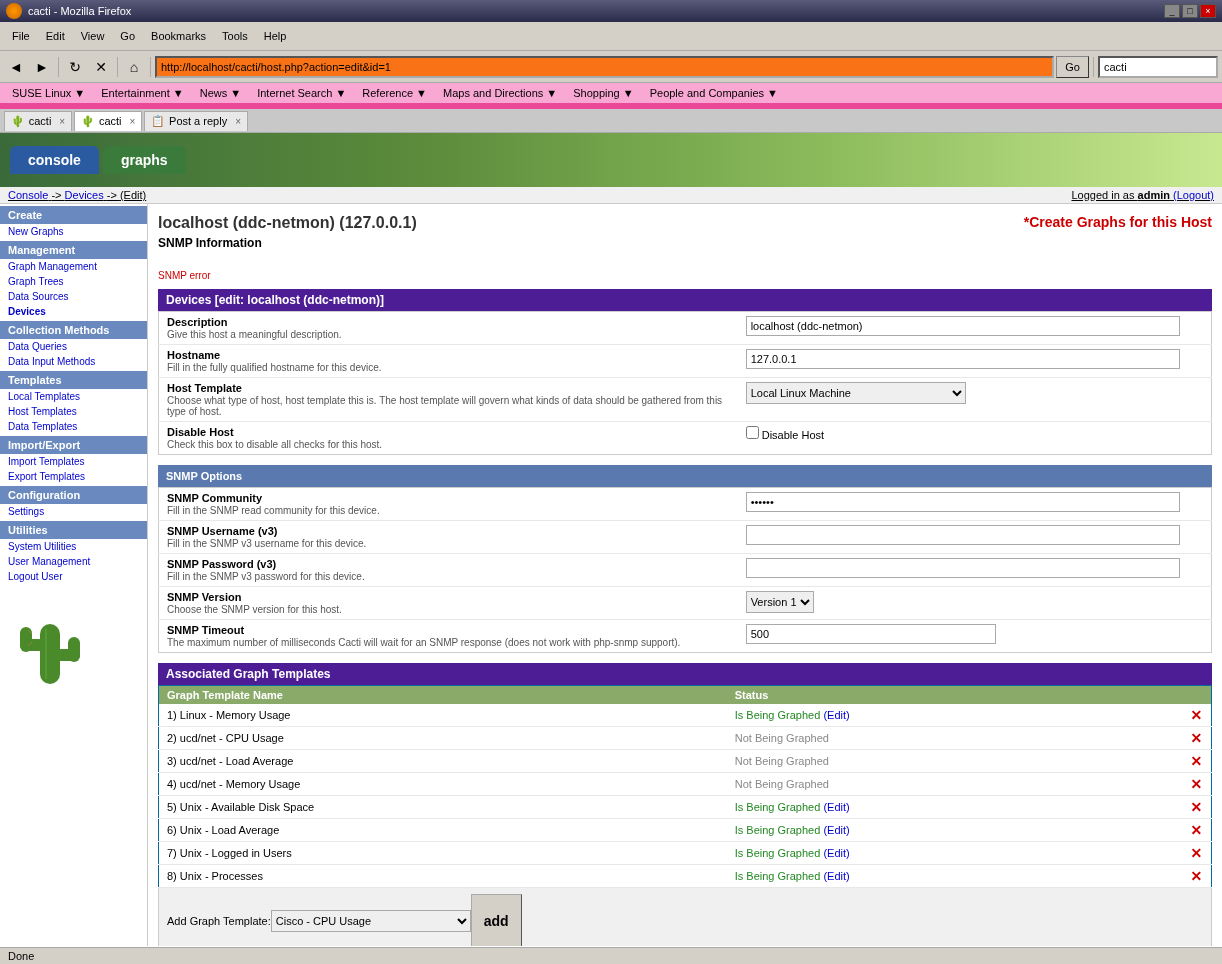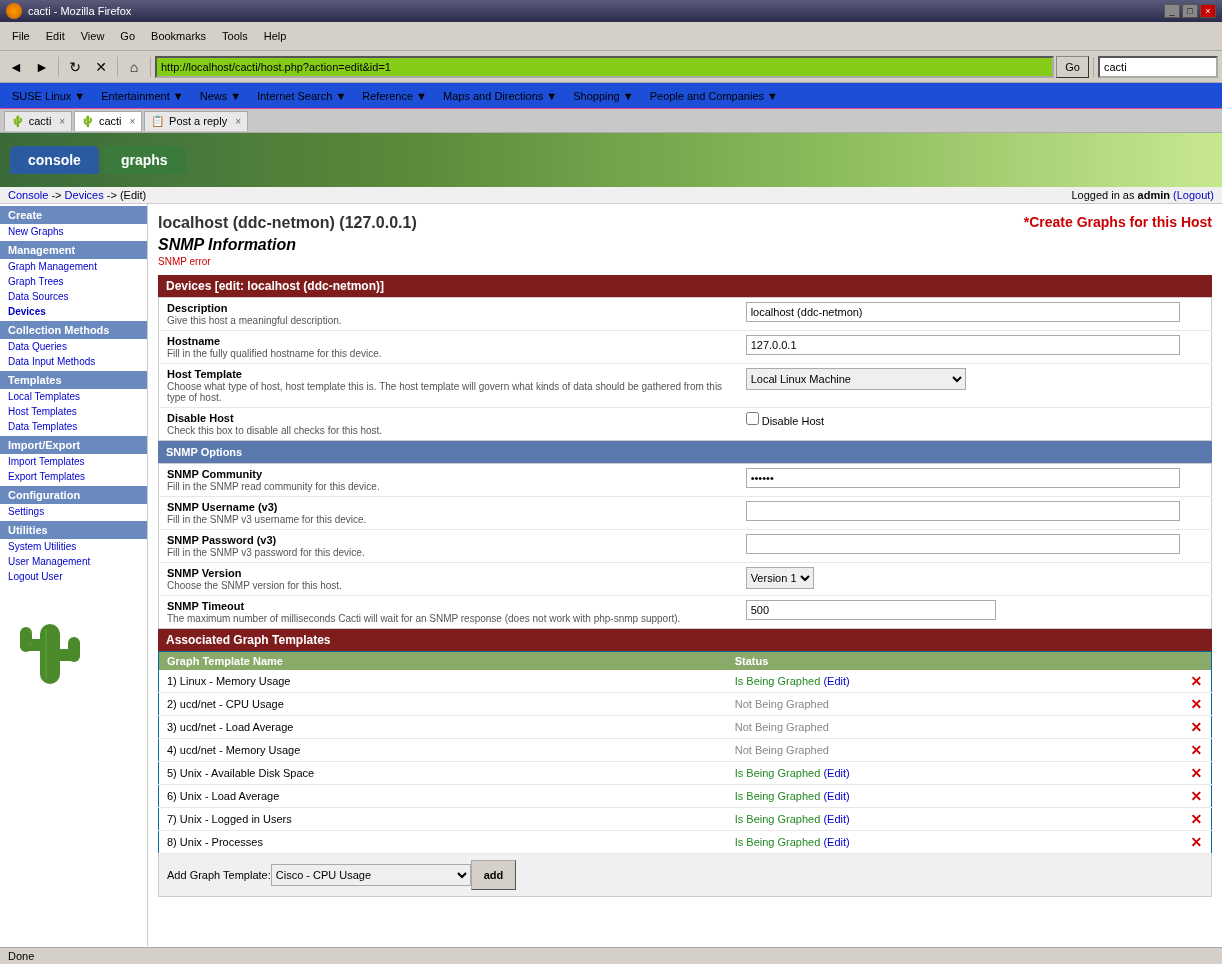--- a/index.html
+++ b/index.html
@@ -51,22 +51,22 @@
       background: #fff; padding: 0 4px; font-size: 11px;
     }
     .go-btn {
       padding: 2px 8px; background: #d4d0c8; border: 1px outset #888;
       font-size: 11px; cursor: pointer; height: 22px;
     }
     .search-box { height: 22px; border: 2px inset #aaa; width: 120px; font-size: 11px; padding: 0 4px; }
 
     
     .nav-bar {
-      background: #1d4ed8;
-      border-bottom: 1px solid #ec4899;
+      background: #f9a8d4;
+      border-bottom: 6px solid #ec4899;
       display: flex;
       align-items: center;
       height: 26px;
       padding: 0 4px;
       flex-wrap: wrap;
     }
     .nav-item { padding: 3px 8px; font-size: 11px; cursor: pointer; white-space: nowrap; }
 
     
     .tabs-bar {
@@ -101,20 +101,21 @@
       color: #fff; text-decoration: none;
     }
     .cacti-tab.console { background: #2a5aa0; }
     .cacti-tab.graphs { background: #3a7a3a; }
 
     
     .breadcrumb {
       background: #f0f0f0; border-bottom: 1px solid #ccc;
       padding: 2px 8px; font-size: 11px; display: flex; align-items: center;
       justify-content: space-between;
+      text-decoration: underline;
     }
     .breadcrumb a { color: #0000cc; text-decoration: none; }
     .logged-in { font-size: 11px; }
     .logged-in strong { font-weight: bold; }
 
     
     .main-layout { display: flex; height: calc(964px - 22px - 22px - 32px - 26px - 24px - 54px - 22px - 20px); overflow: hidden; }
 
     
     .sidebar {
@@ -136,25 +137,25 @@
     .sidebar-item.active { color: #0000cc; font-weight: bold; }
 
     
     .content { flex: 1; overflow-y: auto; padding: 10px; background: #fff; }
 
     
     .page-title { font-size: 16px; font-weight: bold; color: #333; margin-bottom: 4px; }
 
     
     .form-section-header {
-      background: #7f1d1d; color: #fff;
+      background: #4c1d95; color: #fff;
       padding: 4px 8px; font-size: 12px; font-weight: bold;
       margin-bottom: 0;
     }
-    .form-table { width: 100%; border-collapse: collapse; border: 1px solid #ccc; }
+    .form-table { width: 100%; border-collapse: collapse; border: 1px solid #ccc; margin-bottom: 10px; }
     .form-table tr { border-bottom: 1px solid #e8e8e8; }
     .form-table tr:last-child { border-bottom: none; }
     .form-table td { padding: 4px 8px; vertical-align: top; }
     .form-table .label-cell { width: 55%; }
     .field-label { font-weight: bold; font-size: 11px; }
     .field-desc { font-size: 10px; color: #555; margin-top: 1px; }
     .form-input {
       width: 250px; height: 20px; border: 1px solid #aaa;
       padding: 1px 4px; font-size: 11px;
     }
@@ -184,22 +185,22 @@
     .not-graphed { color: #888; }
     .delete-btn { color: #cc0000; font-size: 14px; cursor: pointer; font-weight: bold; }
 
     
     .add-template-row {
       display: flex; align-items: center; gap: 0;
       padding: 6px 8px; background: #f0f0f0; border: 1px solid #ccc; border-top: none;
     }
     .add-template-select { height: 22px; font-size: 11px; border: 1px solid #aaa; min-width: 200px; }
     .add-btn {
-      padding: 8px 12px; background: #d4d0c8; border: 1px outset #aaa;
-      font-size: 11px; cursor: pointer; font-weight: bold;
+      padding: 18px 12px; background: #d4d0c8; border: 1px outset #aaa;
+      font-size: 14px; cursor: pointer; font-weight: bold;
     }
 
     
     .status-bar {
       background: #d4d0c8; border-top: 1px solid #aaa;
       padding: 2px 8px; font-size: 11px;
       position: fixed; bottom: 0; width: 100%;
     }
 
     
@@ -232,21 +233,21 @@
 
 <div class="toolbar">
   <button class="toolbar-btn">◄</button>
   <button class="toolbar-btn">►</button>
   <div class="toolbar-sep"></div>
   <button class="toolbar-btn">↻</button>
   <button class="toolbar-btn">✕</button>
   <div class="toolbar-sep"></div>
   <button class="toolbar-btn">⌂</button>
   <div class="toolbar-sep"></div>
-  <input class="address-bar" type="text" style="background: #84cc16;" value="http://localhost/cacti/host.php?action=edit&amp;id=1">
+  <input class="address-bar" type="text" style="background: #f97316;" value="http://localhost/cacti/host.php?action=edit&amp;id=1">
   <button class="go-btn">Go</button>
   <div class="toolbar-sep"></div>
   <input class="search-box" type="text" value="cacti" style="">
 </div>
 
 <div class="nav-bar">
   <span class="nav-item">SUSE Linux ▼</span>
   <span class="nav-item">Entertainment ▼</span>
   <span class="nav-item">News ▼</span>
   <span class="nav-item">Internet Search ▼</span>
@@ -340,21 +341,21 @@
         <line x1="36" y1="35" x2="36" y2="85" stroke="#5aaa3a" stroke-width="2" opacity="0.5"></line>
       </svg>
     </div>
   </div>
 
   <div class="content">
 
     <div style="display:flex; justify-content:space-between; align-items:flex-start; margin-bottom:8px;">
       <div>
         <div class="page-title">localhost (ddc-netmon) (127.0.0.1)</div>
-        <div style="font-size:16px; font-weight:bold; margin-bottom:2px;font-style:italic;">SNMP Information</div>
+        <div style="font-size:12px; font-weight:bold; margin-bottom:20px;">SNMP Information</div>
         <div class="snmp-error">SNMP error</div>
       </div>
       <div>
         <a href="#" class="create-graphs-link">*Create Graphs for this Host</a>
       </div>
     </div>
 
     <div class="form-section-header">Devices [edit: localhost (ddc-netmon)]</div>
     <table class="form-table">
       <tbody>

